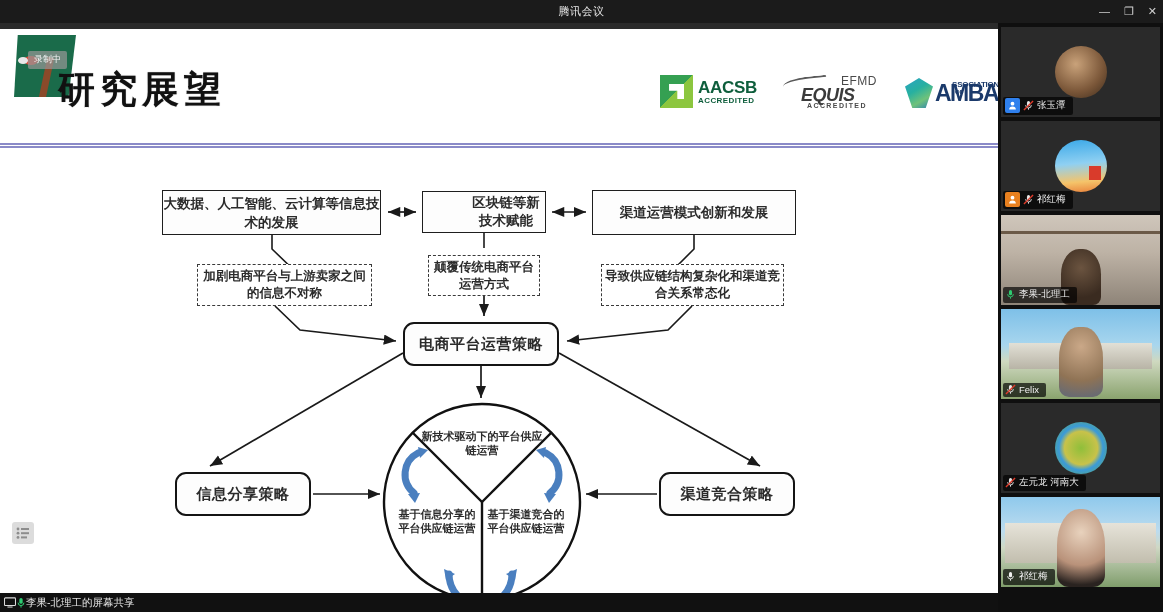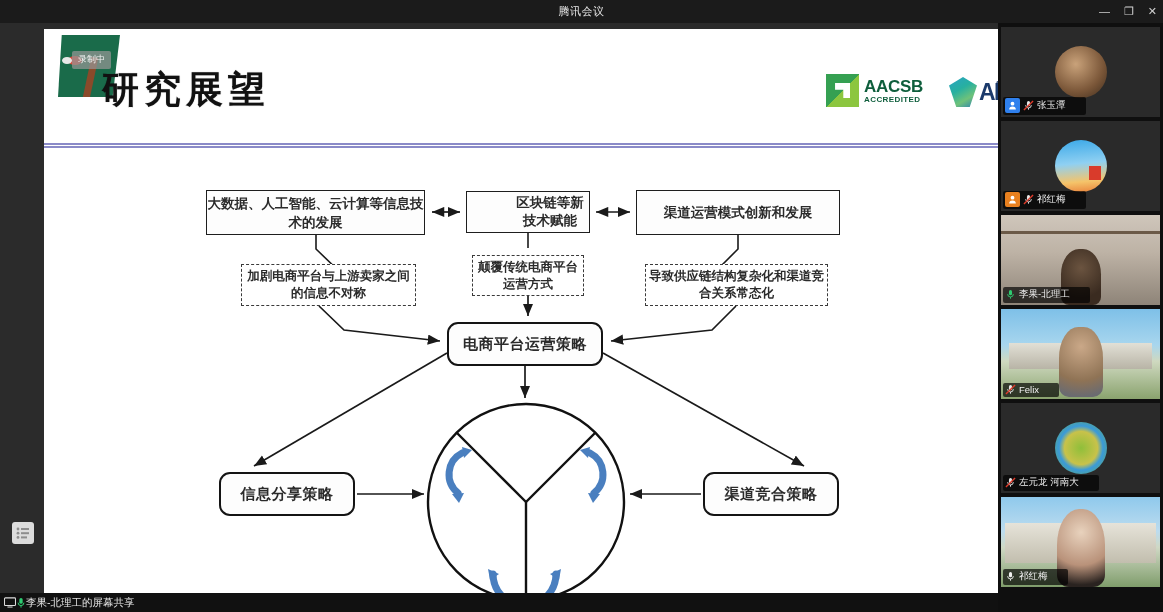--- a/index.html
+++ b/index.html
@@ -38,21 +38,20 @@
     position: absolute; left: 0; top: 23px;
     width: 998px; height: 570px;
     background: #2b2b2b;
     overflow: hidden;
   }
   #slide {
     position: absolute; left: 0; top: 6px;
     width: 998px; height: 564px;
     background: #ffffff;
     overflow: hidden;
-    margin-left: 44px;
   }
 
   
   #slide-header {
     position: absolute; left: 0; top: 0; width: 998px; height: 84px;
   }
   #logo-mark {
     position: absolute; left: 14px; top: 6px;
     width: 62px; height: 62px;
     background: #1a6b4a;
@@ -234,21 +233,21 @@
   }
   .cam-6:after {
     content:""; position:absolute; left:50%; top:12px; transform:translateX(-50%);
     width:48px; height:78px; border-radius:46% 46% 12px 12px;
     background: radial-gradient(circle at 50% 30%, #e8d2bd 0%, #b9927a 55%, #2a2320 88%);
   }
   .name-chip {
     position: absolute; left: 2px; bottom: 2px;
     display: flex; align-items: center; gap: 3px;
     background: rgba(0,0,0,.68);
-    padding: 1px 20px 2px 2px;
+    padding: 1px 7px 2px 2px;
     border-radius: 2px;
     z-index: 4;
   }
   .pbadge {
     width: 15px; height: 15px; border-radius: 2px;
     display: flex; align-items: center; justify-content: center;
     flex: 0 0 auto;
   }
   .pbadge.blue { background: #2f80ed; }
   .pbadge.orange { background: #e8801f; }
@@ -294,20 +293,26 @@
 
         <div id="accred">
           <div class="logo-box">
             <div class="aacsb-sq"></div>
             <div class="aacsb-txt">
               <span class="a1">AACSB</span>
               <span class="a2">ACCREDITED</span>
             </div>
           </div>
 
+          <div class="equis">
+            <div class="swoop"></div>
+            <div class="e1">EFMD</div>
+            <div class="e2">EQUIS</div>
+            <div class="e3">ACCREDITED</div>
+          </div>
 
           <div class="amba">
             <div class="amba-gem"></div>
             <div class="amba-txt">
               <span class="m1">AMBA</span>
               <span class="m2">SSOCIATION</span>
               <span class="m3">OF</span>
             </div>
           </div>
         </div>
@@ -374,20 +379,25 @@
         <div class="node solid" id="n-chan">渠道运营模式创新和发展</div>
 
         <div class="node dashed" id="d-left">加剧电商平台与上游卖家之间的信息不对称</div>
         <div class="node dashed" id="d-mid">颠覆传统电商平台运营方式</div>
         <div class="node dashed" id="d-right">导致供应链结构复杂化和渠道竞合关系常态化</div>
 
         <div class="node rounded" id="n-core">电商平台运营策略</div>
         <div class="node rounded" id="n-info">信息分享策略</div>
         <div class="node rounded" id="n-comp">渠道竞合策略</div>
 
+        <div id="circle-wrap">
+          <div class="sector-label" id="s-top">新技术驱动下的平台供应链运营</div>
+          <div class="sector-label" id="s-bl">基于信息分享的平台供应链运营</div>
+          <div class="sector-label" id="s-br">基于渠道竞合的平台供应链运营</div>
+        </div>
       </div>
     </div>
 
     <div id="float-tool">
       <svg width="14" height="12" viewBox="0 0 14 12">
         <circle cx="2" cy="2" r="1.4" fill="#8d8d8d"></circle>
         <rect x="5" y="1" width="8" height="2" fill="#8d8d8d"></rect>
         <circle cx="2" cy="6.2" r="1.4" fill="#8d8d8d"></circle>
         <rect x="5" y="5.2" width="8" height="2" fill="#8d8d8d"></rect>
         <circle cx="2" cy="10.4" r="1.4" fill="#8d8d8d"></circle>

